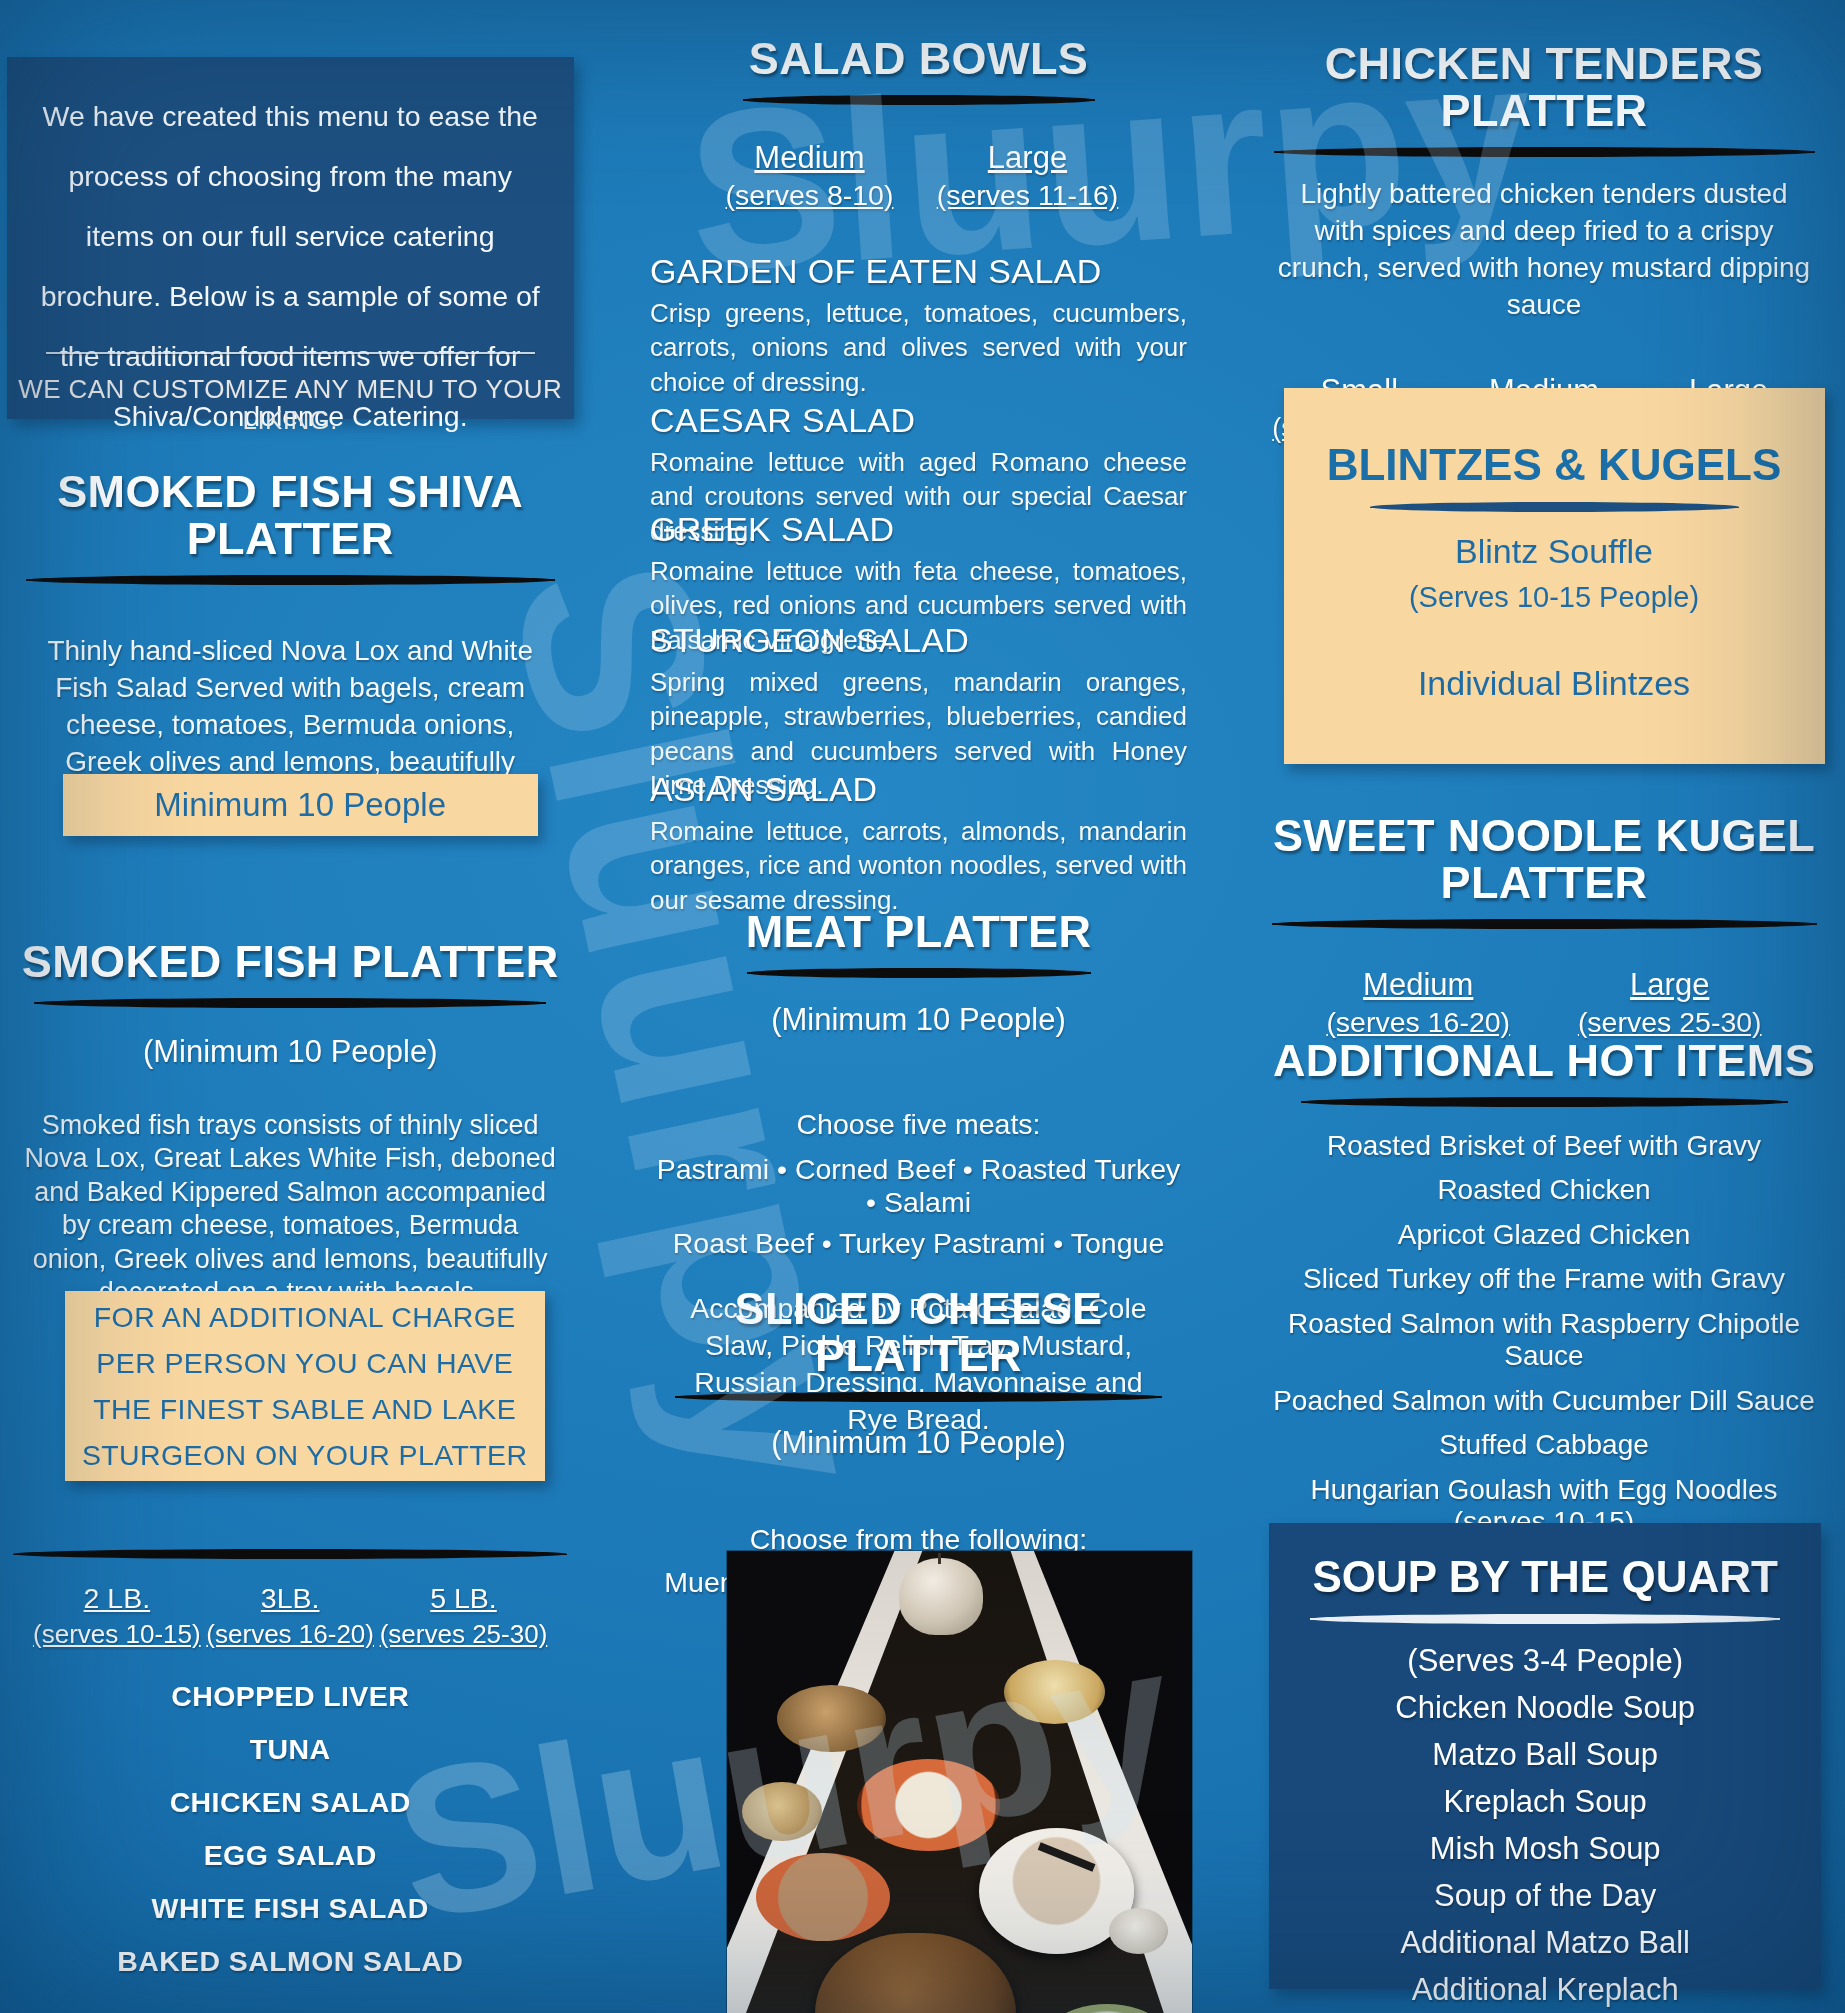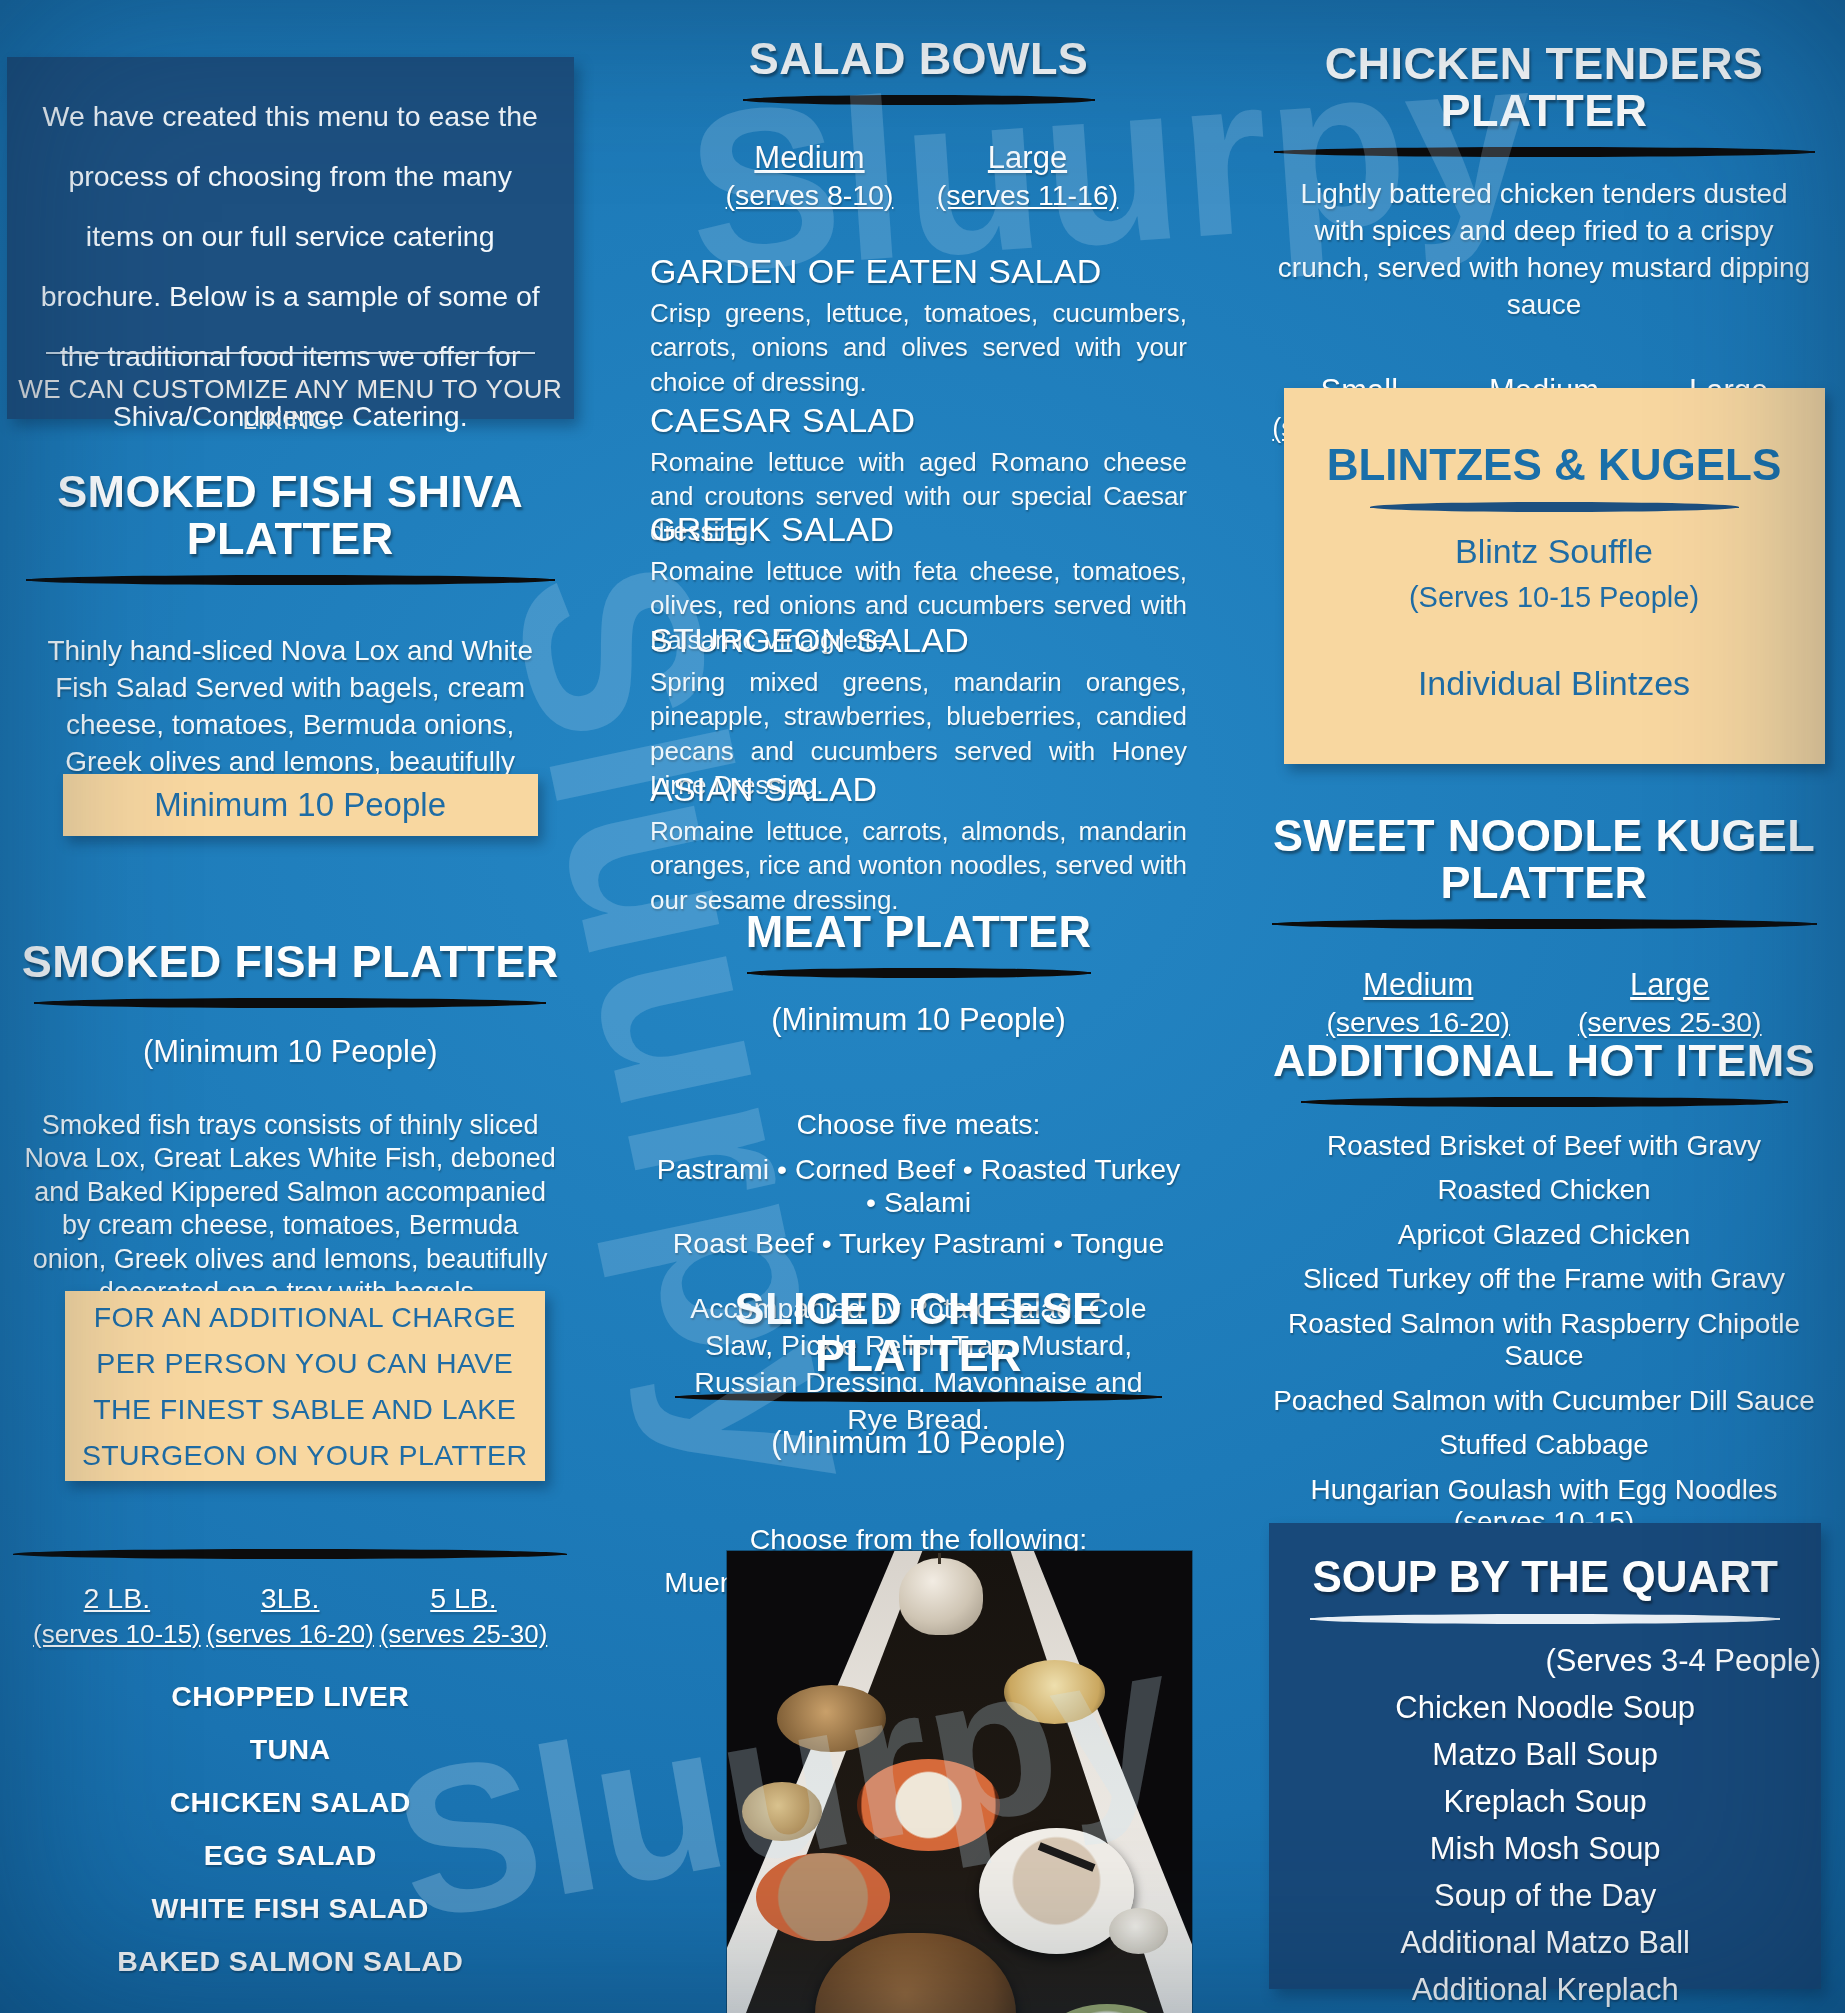--- a/index.html
+++ b/index.html
@@ -248,21 +248,21 @@
         <div class="plain-item">Hungarian Goulash with Egg Noodles</div>
         <div class="plain-item">(serves 10-15)</div>
       </div>
     </div>
 
     <div class="navy-box" style="left:4.2px;top:1523px;width:552px;height:466px;background:#18497a;">
       <div style="margin-top:28.5px;text-align:center;font-size:44px;font-weight:700;color:#fdfefe;text-shadow:1.7px 2.5px 2.5px rgba(0,0,0,.4);">SOUP BY THE QUART</div>
       <div class="divider light" style="width:470px;">
           <i class="lens"></i>
         </div>
-      <div style="margin-top:18.5px;text-align:right;font-size:31px;">(Serves 3-4 People)</div>
+      <div style="margin-top:18.5px;text-align:center;font-size:31px;">(Serves 3-4 People)</div>
       <div style="margin-top:10px;text-align:center;">
         <div class="plain-item" style="font-size:31px;margin-top:11px;">Chicken Noodle Soup</div>
         <div class="plain-item" style="font-size:31px;margin-top:11px;">Matzo Ball Soup</div>
         <div class="plain-item" style="font-size:31px;margin-top:11px;">Kreplach Soup</div>
         <div class="plain-item" style="font-size:31px;margin-top:11px;">Mish Mosh Soup</div>
         <div class="plain-item" style="font-size:31px;margin-top:11px;">Soup of the Day</div>
         <div class="plain-item" style="font-size:31px;margin-top:11px;">Additional Matzo Ball</div>
         <div class="plain-item" style="font-size:31px;margin-top:11px;">Additional Kreplach</div>
       </div>
     </div>

